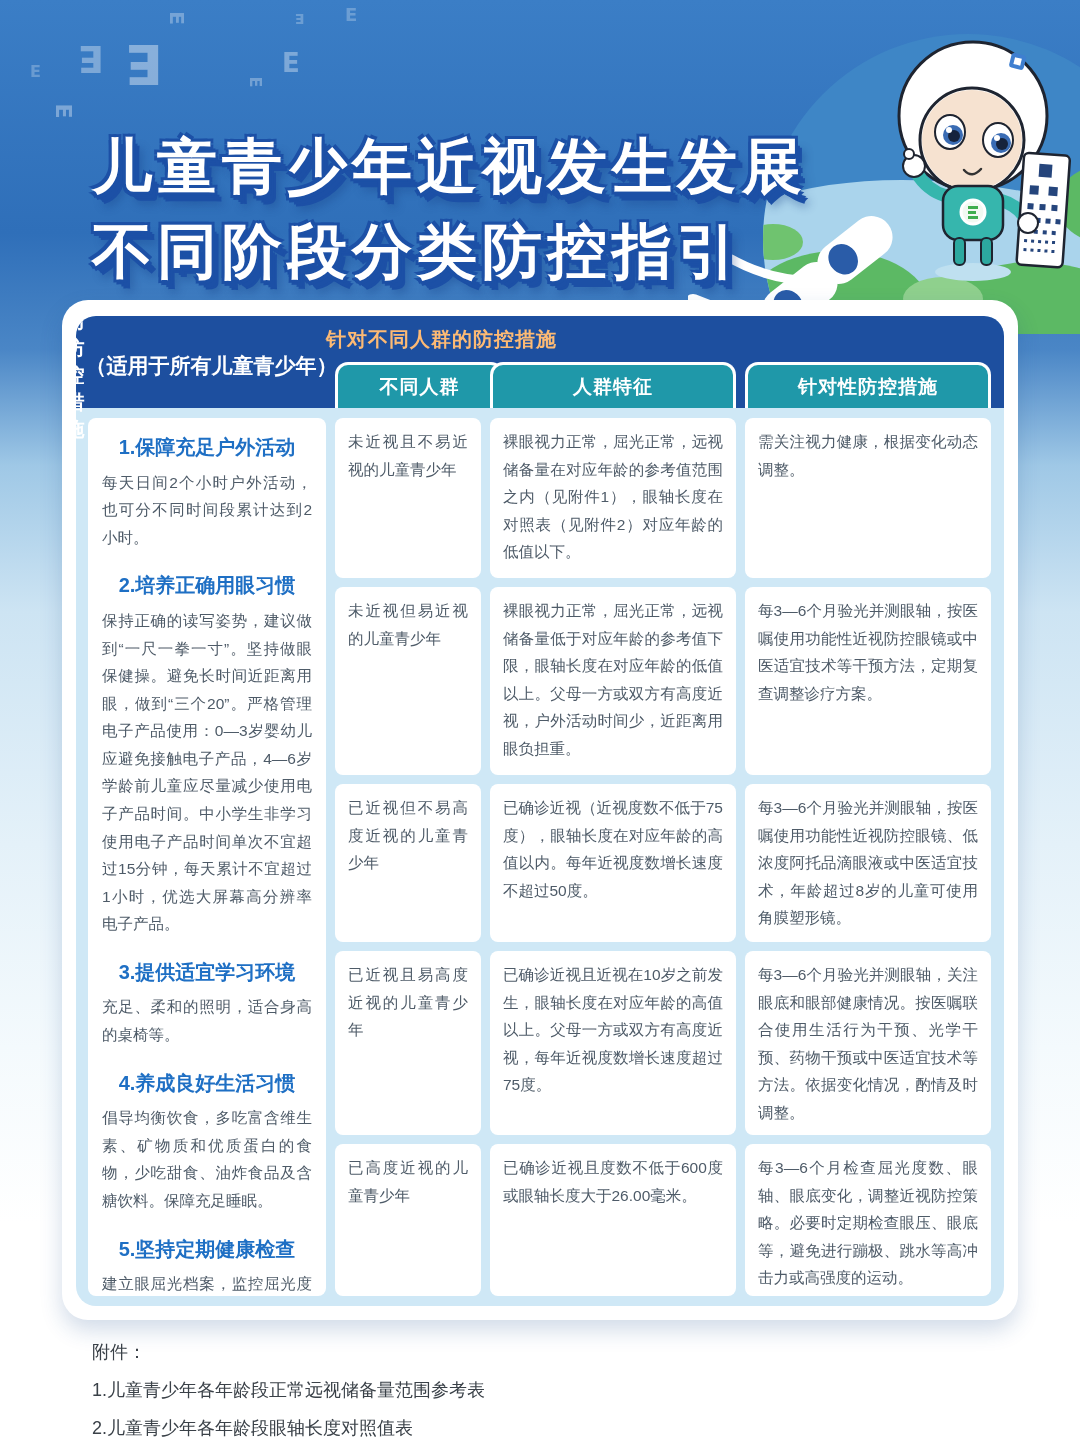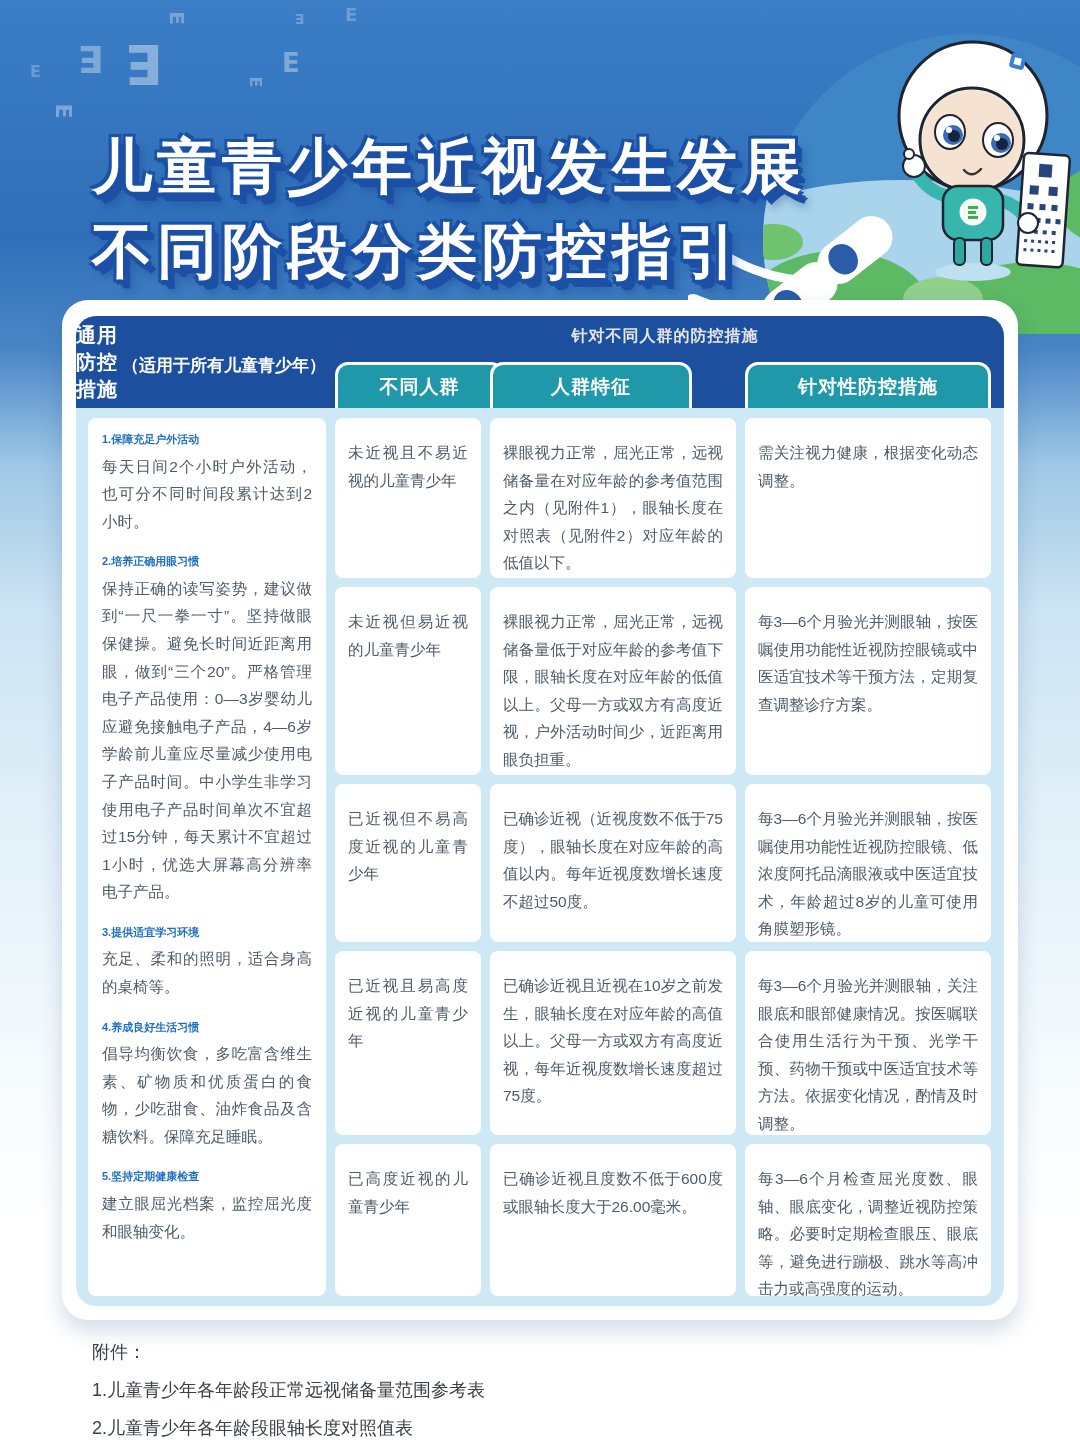--- a/index.html
+++ b/index.html
@@ -23,38 +23,38 @@
   .hero-art{position:absolute;left:688px;top:4px;z-index:2;}
   
   .card{position:absolute;left:62px;top:300px;width:956px;height:1020px;z-index:4;
     background:#fff;border-radius:26px;box-shadow:0 10px 22px rgba(25,75,140,.20);}
   .card-inner{position:absolute;left:14px;right:14px;top:16px;bottom:14px;
     border-radius:20px;overflow:hidden;background:var(--panel-bg,#cfe8f6);}
   .card-header{position:relative;height:92px;background:var(--header-blue,#1d4f9f);}
   .gen-head{position:absolute;left:0;top:0;width:250px;height:100%;display:flex;
     flex-direction:row;justify-content:center;align-items:center;color:#fff;font-weight:bold;}
   .gen-head .t1{font-size:20px;letter-spacing:1px;}
-  .gen-head .t2{font-size:17px;margin-top:7px;white-space:nowrap;}
-  .tgt-head{position:absolute;left:250px;right:0;top:10px;text-align:center;color:#e5e5e5;
-    font-weight:bold;font-size:16px;letter-spacing:1px;}
+  .gen-head .t2{font-size:21px;margin-top:7px;white-space:nowrap;}
+  .tgt-head{position:absolute;left:250px;right:0;top:10px;text-align:left;color:#fdba74;
+    font-weight:bold;font-size:20px;letter-spacing:1px;}
   .tab{position:absolute;bottom:0;height:46px;box-sizing:border-box;
     background:var(--tab-teal,#1f98a9);border:3px solid #fff;border-bottom:none;
     border-radius:13px 13px 0 0;display:flex;align-items:center;justify-content:center;
     color:#fff;font-weight:bold;font-size:19px;letter-spacing:1px;}
   .tab1{left:259px;width:169px;text-align:center;}
-  .tab2{left:414px;width:202px;}
+  .tab2{left:414px;width:246px;}
   .tab3{left:669px;width:246px;}
   .card-body{display:grid;grid-template-columns:238px 146px 246px 246px;
     grid-template-rows:160px 188px 158px 184px 152px;gap:9px;padding:10px 12px 4px;}
-  .cell{background:var(--cell-bg,#fff);border-radius:8px;padding:21px 13px;
+  .cell{background:var(--cell-bg,#fff);border-radius:8px;padding:10px 13px;
     font-size:15.5px;line-height:1.78;color:var(--cell-text,#4e5b68);
     overflow:hidden;text-align:justify;box-sizing:border-box;}
   .cell-general{grid-column:1;grid-row:1/6;padding:12px 14px;}
-  .cell-general h4{margin:0 0 3px;font-size:11px;color:var(--heading-blue,#1e6fc4);
-    font-weight:bold;text-align:left;}
+  .cell-general h4{margin:0 0 3px;font-size:20px;color:var(--heading-blue,#1e6fc4);
+    font-weight:bold;text-align:center;}
   .cell-general p{margin:0 0 17px;}
   .cell-general p:last-child{margin-bottom:0;}
   
   .attachments{position:absolute;left:92px;top:1334px;display:flex;z-index:3;
     font-size:18px;color:var(--footer-text,#3a4148);line-height:2.1;flex-direction:column;}
   .att-list div{white-space:nowrap;}
 </style>
 </head>
 <body>
 

